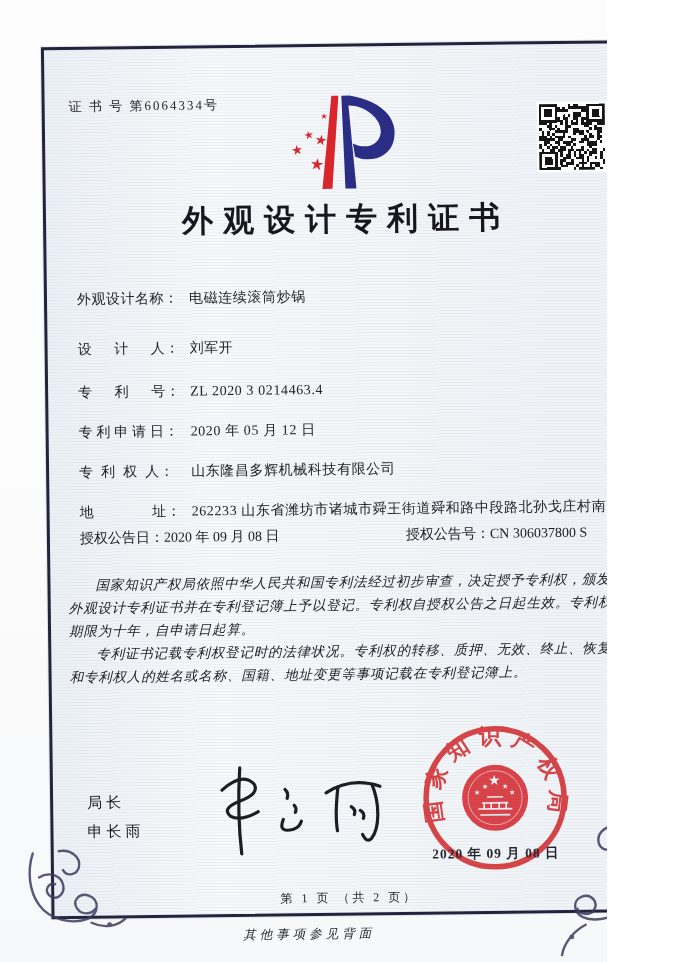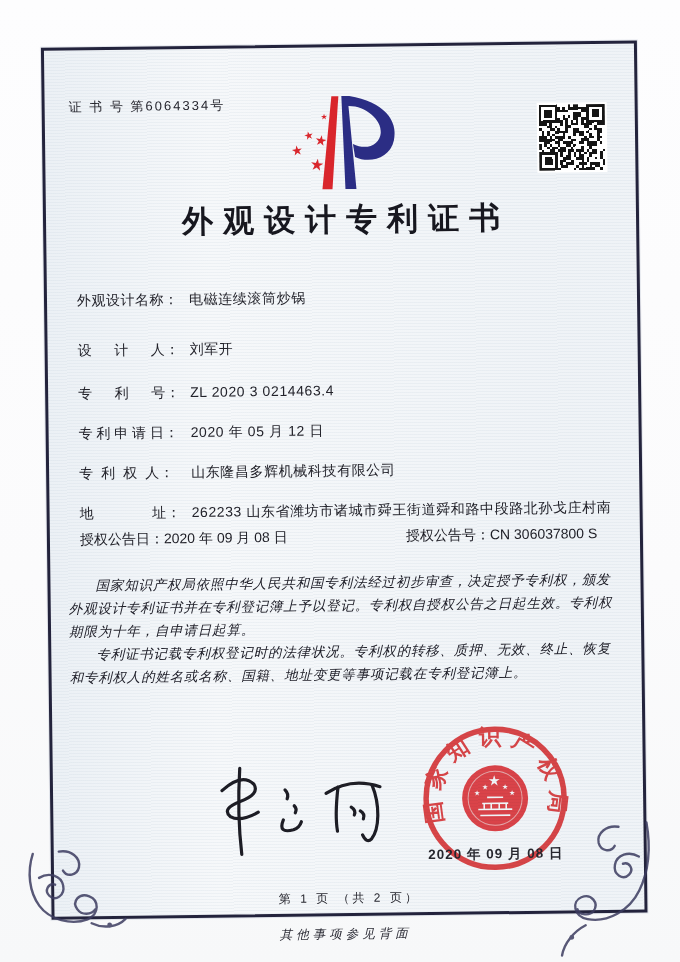--- a/index.html
+++ b/index.html
@@ -1,19 +1,19 @@
 <!DOCTYPE html>
 <html><head>
 <meta charset="utf-8">
 <style>
   html,body{margin:0;padding:0;background:#ffffff;}
   .photo{
-    position:relative;width:680px;height:962px;overflow:hidden;
+    position:relative;width:607px;height:962px;overflow:hidden;
     background:linear-gradient(180deg,#fdfdfe 0%,#fbfbfc 60%,#f7f8f9 100%);
-    font-family:Liberation Sans, sans-serif;color:#1c1c24;
+    font-family:Liberation Serif, serif;color:#1c1c24;
   }
   .rot{position:absolute;inset:0;transform:rotate(-0.7deg);transform-origin:52% 48%;}
   .frame{
     position:absolute;left:46px;top:44px;width:596px;height:872px;
     border:3px solid #23233c;box-sizing:border-box;
     background-color:#f6f8fa;
     background-image:
       repeating-linear-gradient(0deg, rgba(173,190,205,.13) 0 1px, rgba(255,255,255,0) 1px 3px),
       linear-gradient(90deg, rgba(216,226,236,.35) 0%, rgba(255,255,255,0) 28%, rgba(222,230,238,.28) 88%);
     box-shadow:0 0 0 1px rgba(210,215,225,.6);
@@ -446,20 +446,24 @@
           <span class="grant-pair first"><span>授权公告日：</span><span>2020 年 09 月 08 日</span></span>
           <span class="grant-pair"><span>授权公告号：</span><span>CN 306037800 S</span></span>
         </div>
       </div>
 
       <div class="paras">
         <p>国家知识产权局依照中华人民共和国专利法经过初步审查，决定授予专利权，颁发外观设计专利证书并在专利登记簿上予以登记。专利权自授权公告之日起生效。专利权期限为十年，自申请日起算。</p>
         <p>专利证书记载专利权登记时的法律状况。专利权的转移、质押、无效、终止、恢复和专利权人的姓名或名称、国籍、地址变更等事项记载在专利登记簿上。</p>
       </div>
 
+      <div class="signer">
+        <div>局长</div>
+        <div>申长雨</div>
+      </div>
 
       <svg class="sig" width="200" height="100" viewBox="0 0 200 100">
         <g fill="none" stroke="#1d1d25" stroke-width="3.2" stroke-linecap="round" stroke-linejoin="round">
           <path d="M52,8 C50,36 50,66 53,94"></path>
           <path d="M34,30 Q54,12 66,24 Q72,34 52,41 Q33,48 42,56 Q52,62 70,52"></path>
           <path d="M97,30 q4,4 2,9"></path>
           <path d="M106,46 q3,3 1,7"></path>
           <path d="M95,60 q-6,14 10,10 q6,-2 8,-8"></path>
           <path d="M138,34 Q163,18 192,28"></path>
           <path d="M150,28 C148,44 147,60 149,72"></path>

